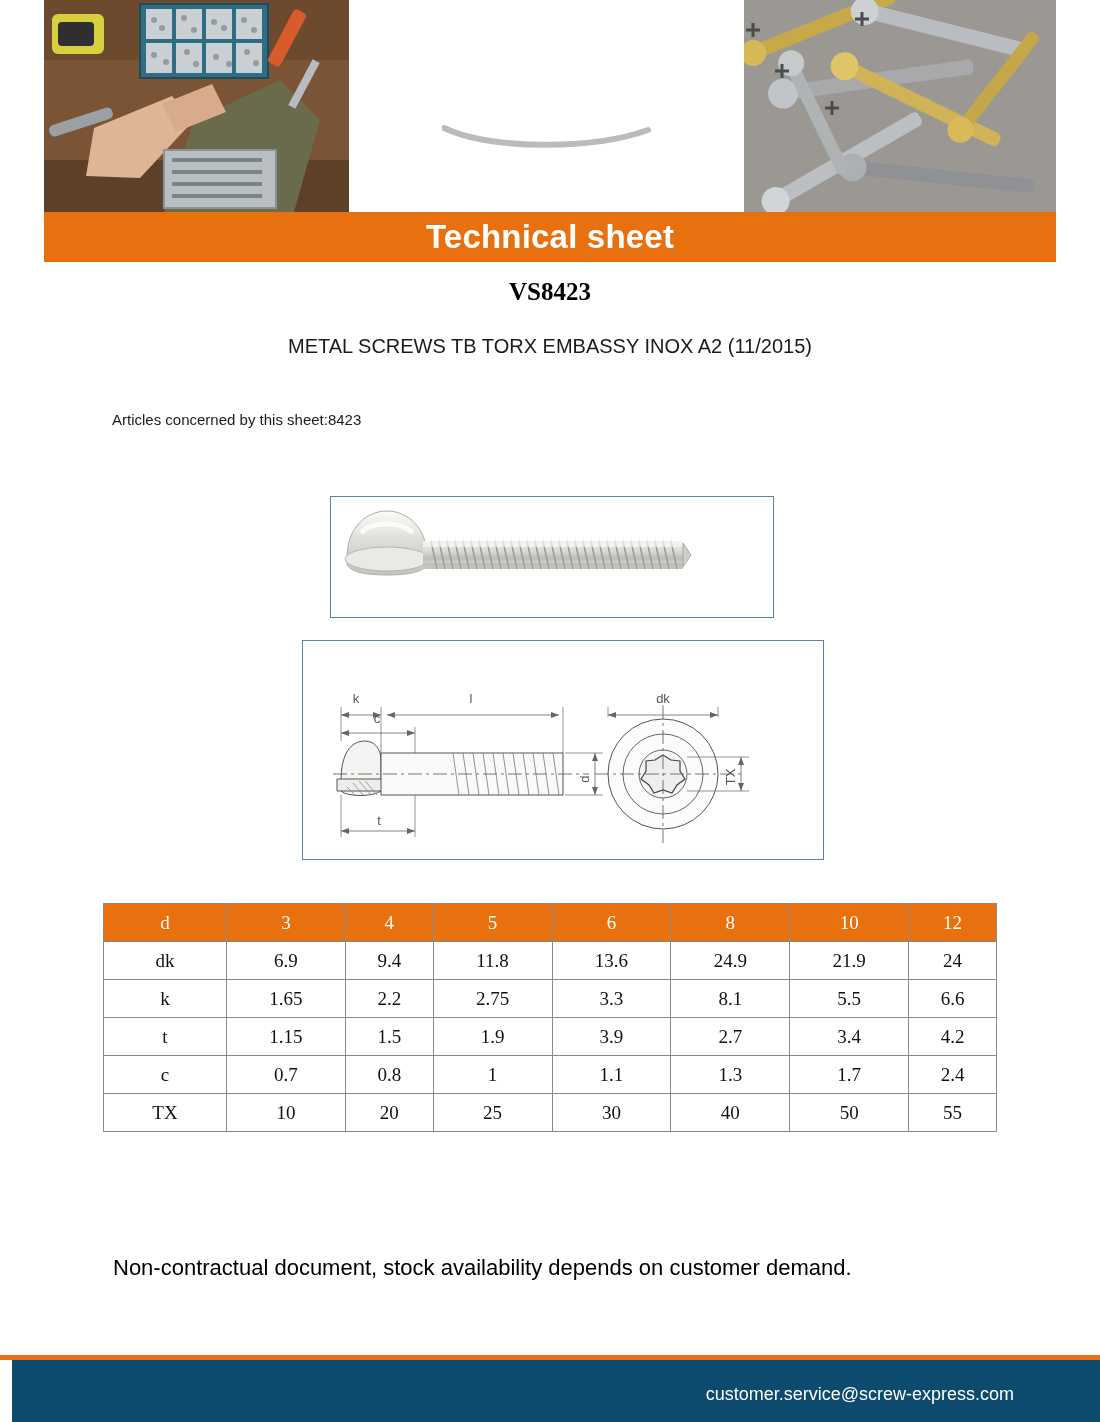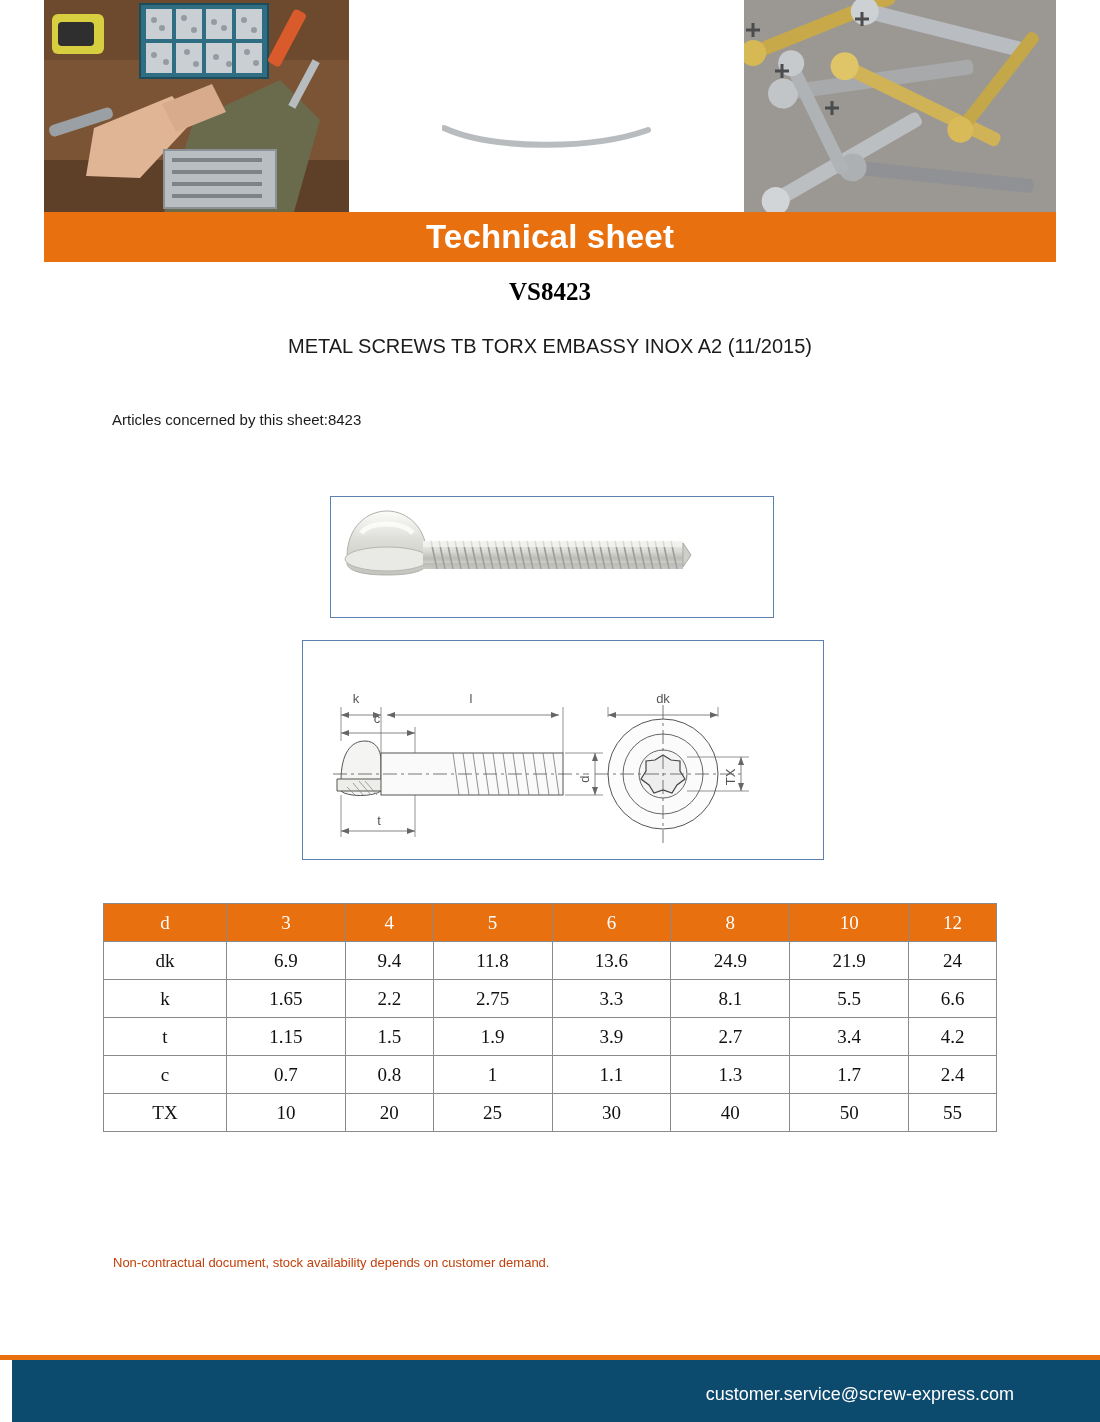--- a/index.html
+++ b/index.html
@@ -151,22 +151,22 @@
     font-size: 19px;
   }
   .spec-table td.row-head { width: 120px; }
   .spec-table th.row-head { width: 120px; }
 
   
   .disclaimer {
     position: absolute;
     left: 113px;
     top: 1255px;
-    font-size: 13px;
-    color: #c2410c;
+    font-size: 22px;
+    color: #000000;
   }
   .footer-bar {
     position: absolute;
     left: 12px;
     bottom: 0;
     width: 1100px;
     height: 62px;
     background: #0c4a6e;
   }
   .footer-accent {

